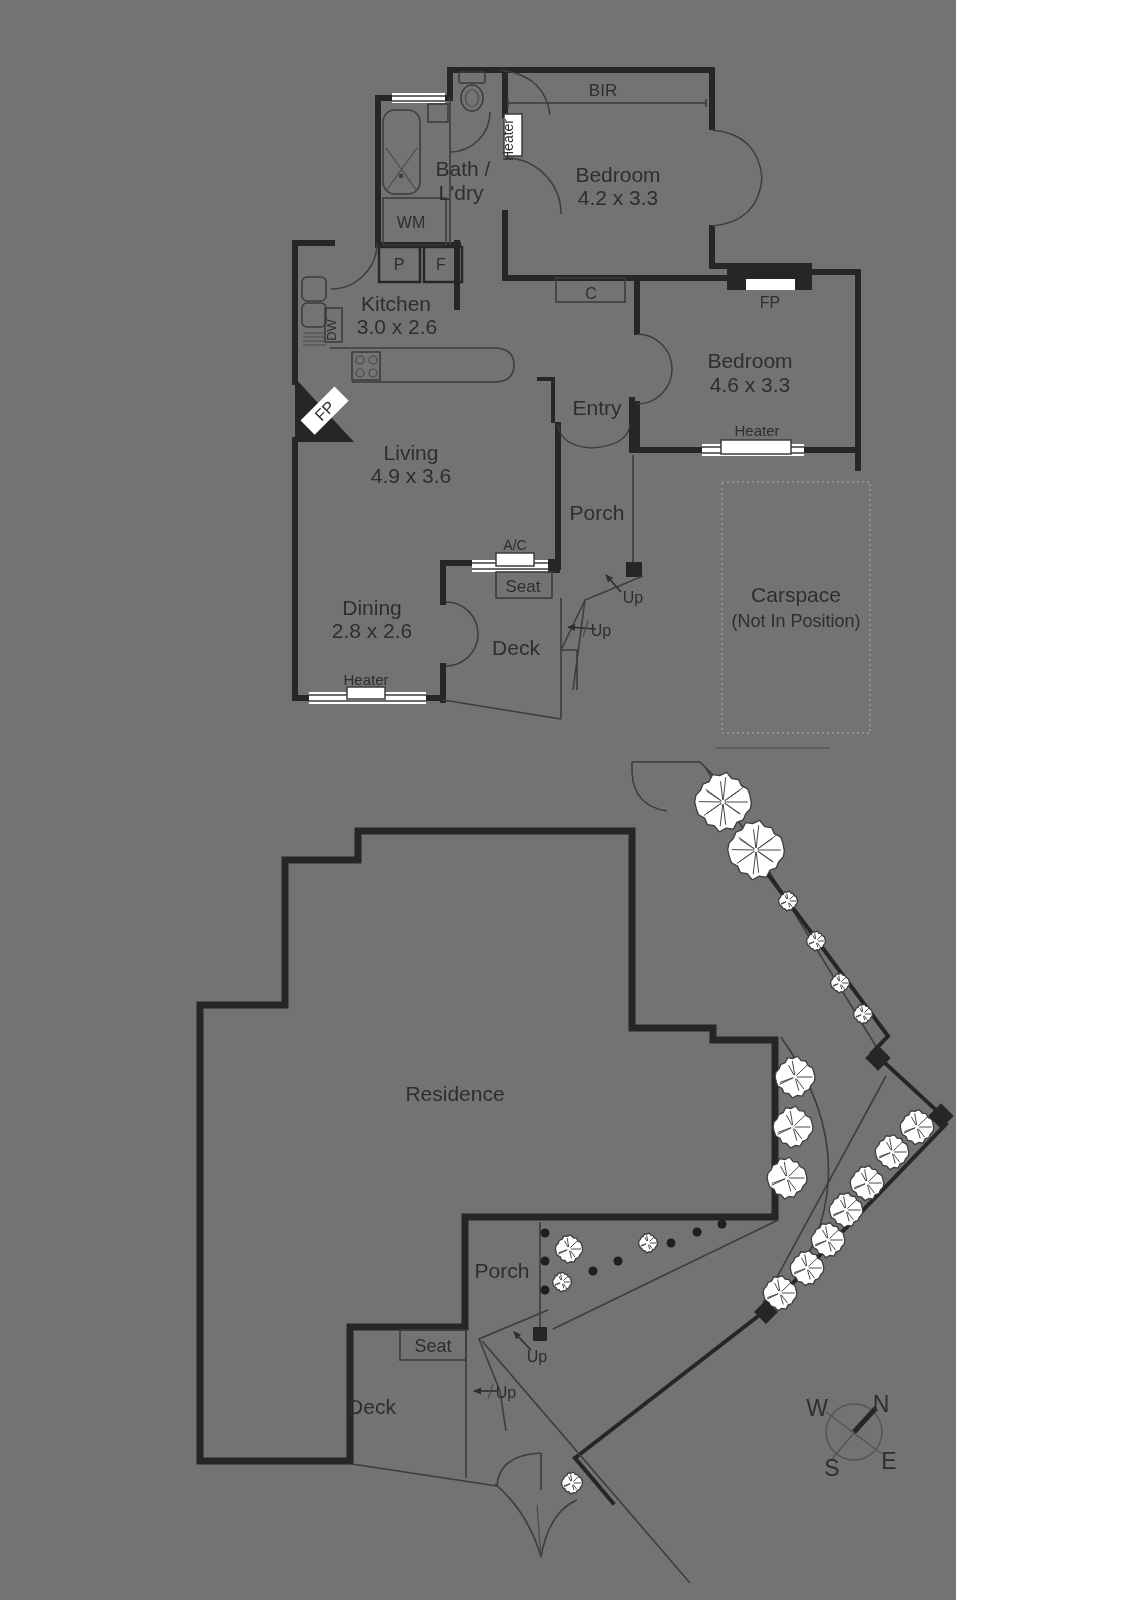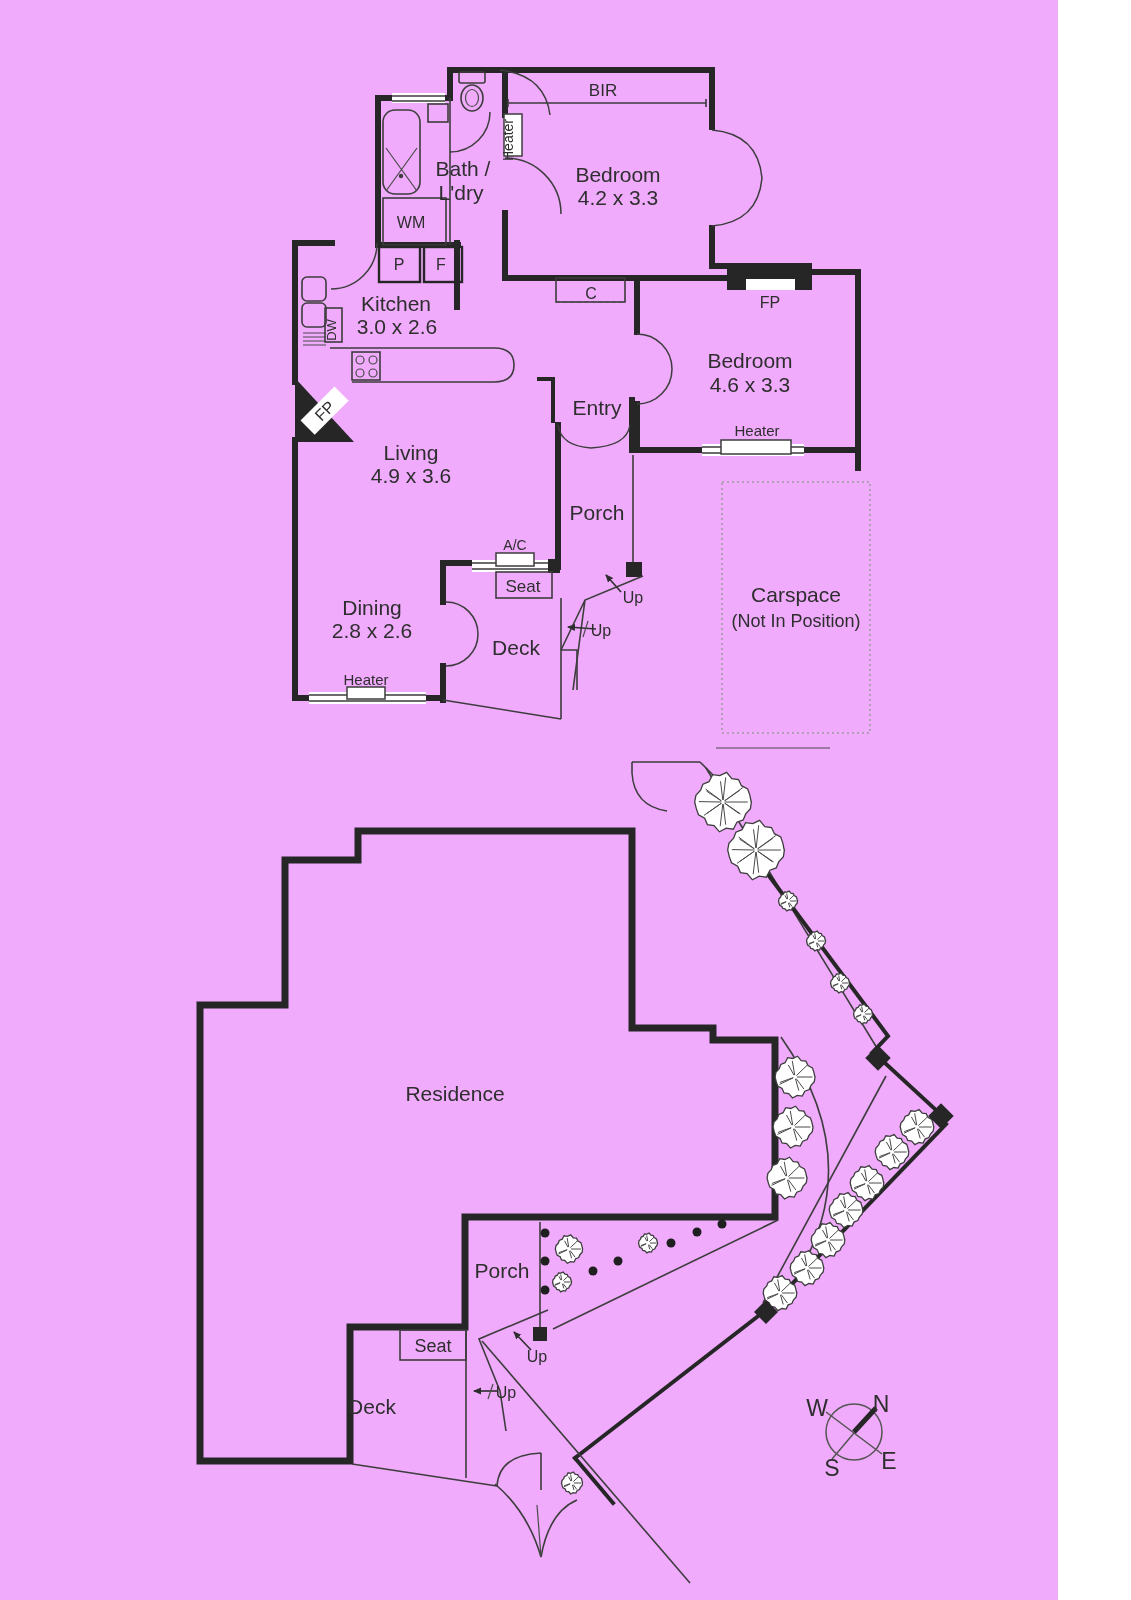--- a/index.html
+++ b/index.html
@@ -1,16 +1,16 @@
 <!DOCTYPE html>
 <html><head>
 <meta charset="utf-8">
 <style>
   html,body{margin:0;padding:0;background:#ffffff;}
-  .canvas{position:relative;width:1058px;height:1600px;background:#f0abfc;overflow:hidden;}
+  .canvas{position:relative;width:956px;height:1600px;background:#737373;overflow:hidden;}
   svg{display:block;}
   text{font-family:"Liberation Sans", sans-serif; fill:#2e2e2e;}
   .mid{text-anchor:middle;}
   .t21{font-size:21px;}
   .t18{font-size:18px;}
   .t17{font-size:17px;}
   .t16{font-size:16px;}
   .t15{font-size:15px;}
   .t14{font-size:14px;}
   .t13{font-size:13px;}

